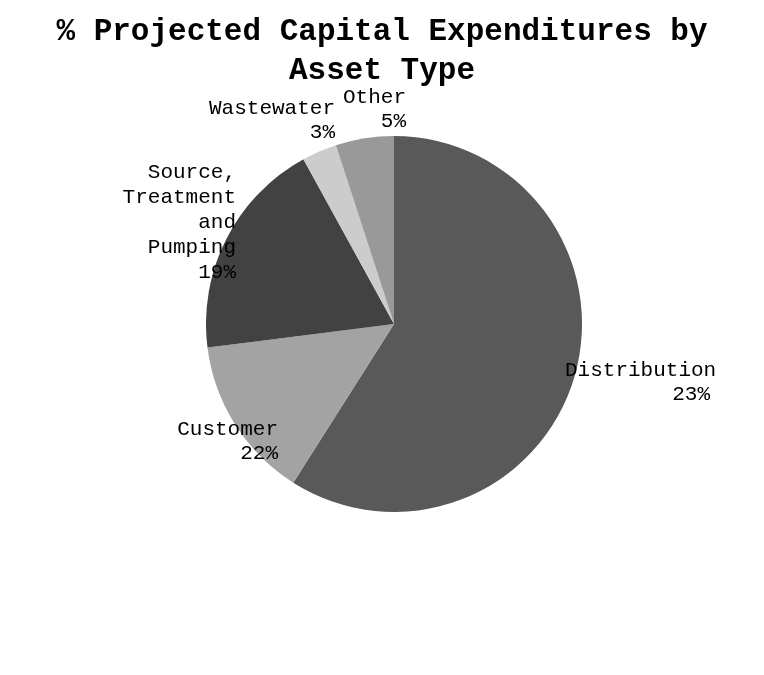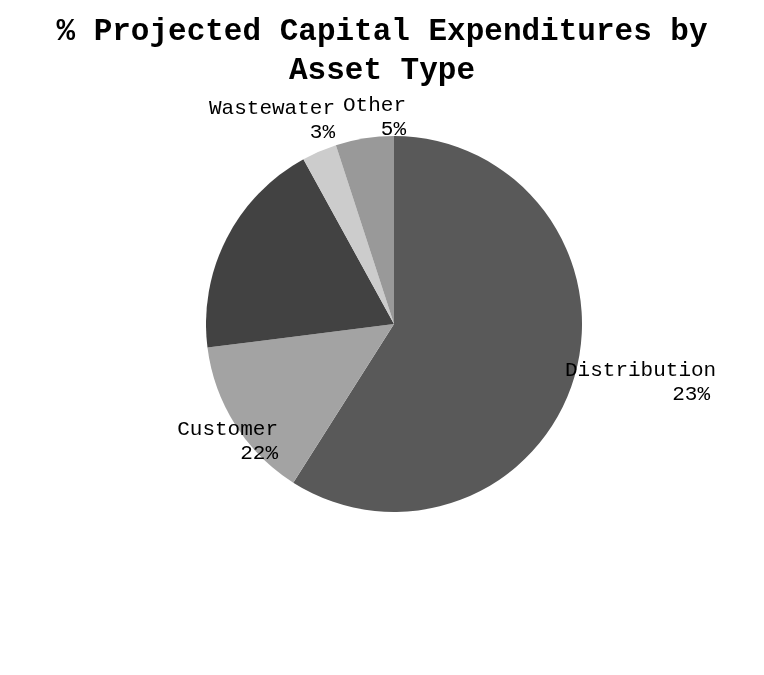--- a/index.html
+++ b/index.html
@@ -34,21 +34,21 @@
     width: 376px;
     height: 376px;
   }
   .slice-label {
     position: absolute;
     text-align: right;
     font-size: 21px;
     line-height: 24px;
     white-space: pre-line;
   }
-  .lbl-other        { left: 286px; top: 94px;  width: 120px; }
+  .lbl-other        { left: 286px; top: 86px;  width: 120px; }
   .lbl-wastewater   { left: 185px; top: 97px;  width: 150px; }
   .lbl-source       { left: 74px;  top: 160px; width: 162px; line-height: 25px; }
   .lbl-customer     { left: 138px; top: 418px; width: 140px; }
   .lbl-distribution { left: 565px; top: 359px; width: 145px; }
 </style>
 </head>
 <body>
 
 <div class="stage">
 
@@ -62,20 +62,24 @@
       <path d="M 188 188 L 97.43 23.25 A 188 188 0 0 1 129.90 9.20 Z" fill="#CCCCCC"></path>
       <path d="M 188 188 L 129.90 9.20 A 188 188 0 0 1 188.00 0.00 Z" fill="#999999"></path>
     </svg>
 
   <div class="slice-label lbl-distribution">Distribution
 23%</div>
 
   <div class="slice-label lbl-customer">Customer
 22%</div>
 
+  <div class="slice-label lbl-source">Source,
+Treatment and
+Pumping
+19%</div>
 
   <div class="slice-label lbl-wastewater">Wastewater
 3%</div>
 
   <div class="slice-label lbl-other">Other
 5%</div>
 
 </div>
 
 </body></html>

